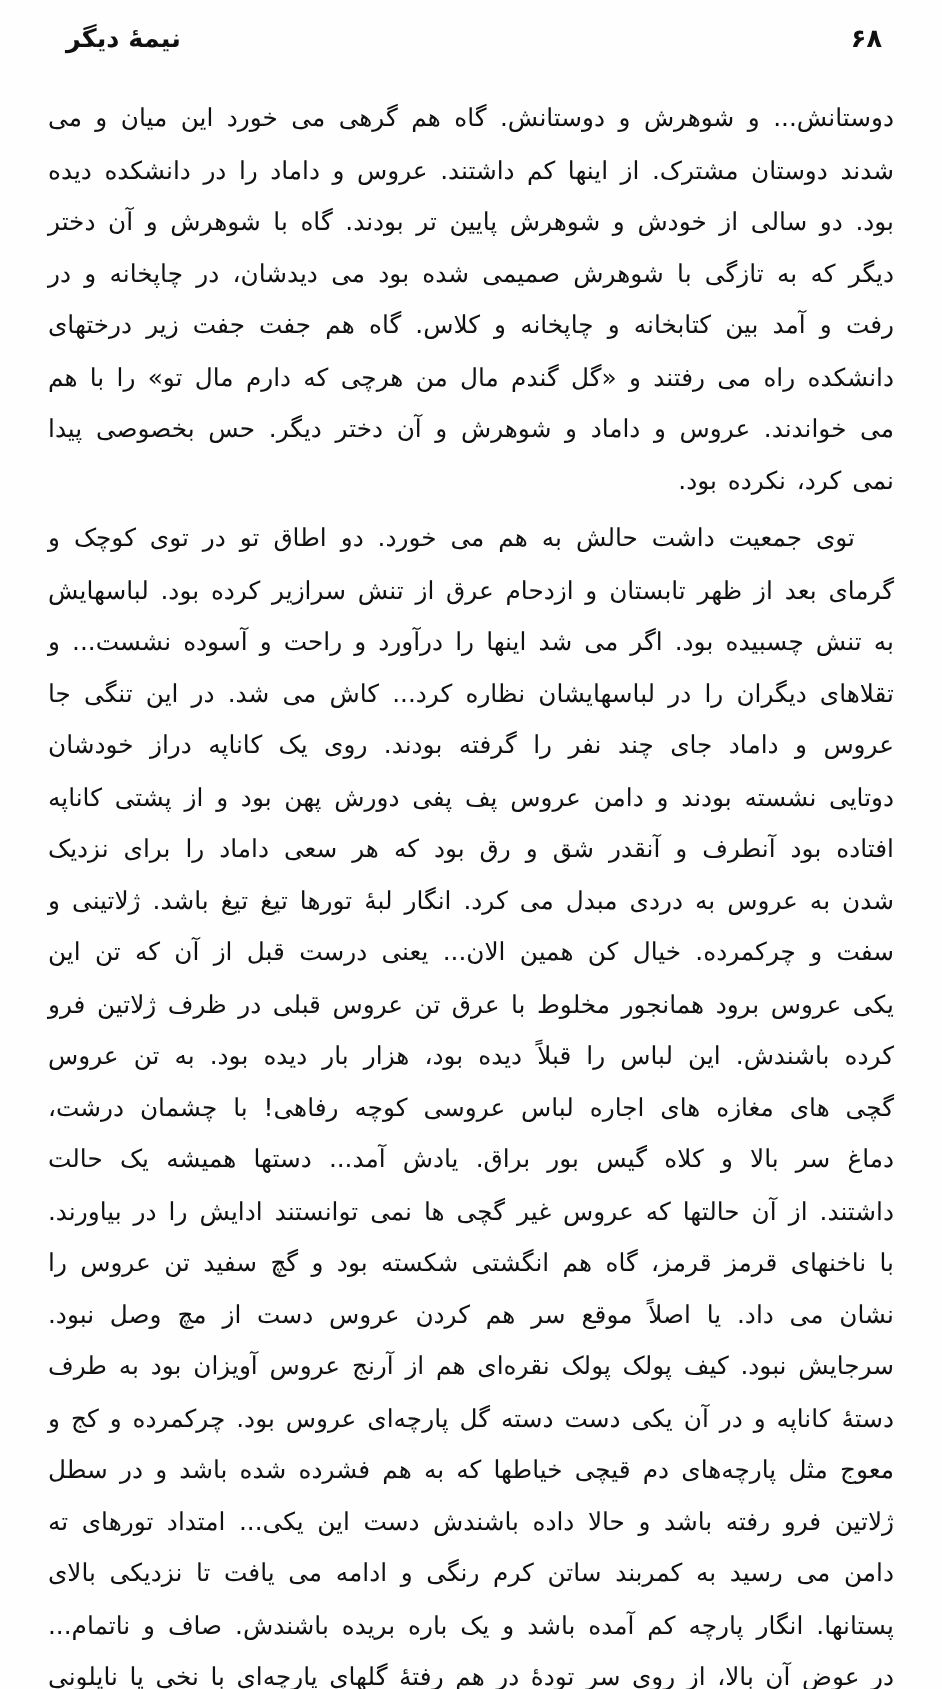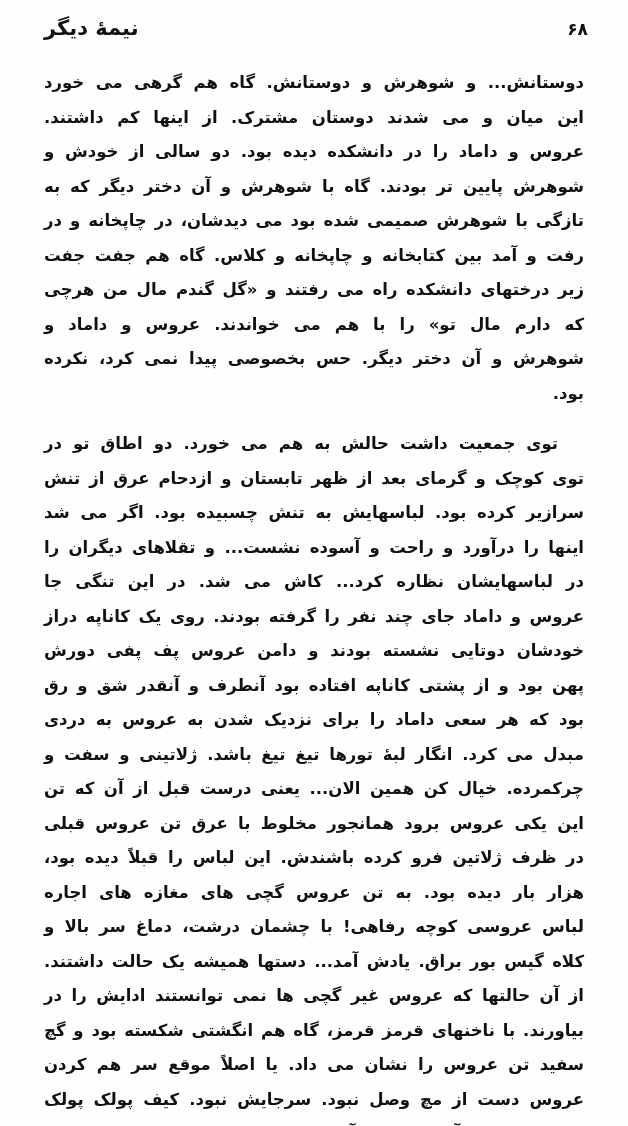--- a/index.html
+++ b/index.html
@@ -28,33 +28,32 @@
     margin-bottom: 26px;
     padding: 0 12px 0 16px;
   }
   .page-number {
     font-size: 17px;
     font-weight: bold;
     letter-spacing: 1px;
     text-align: center;
   }
   .book-title {
-    font-size: 21px;
+    font-size: 17px;
     font-weight: bold;
   }
   .body-text {
     font-size: 16.5px;
     line-height: 34.5px;
     text-align: justify;
     word-spacing: 2px;
   }
   .body-text p {
-    margin: 16px;
+    margin: 4px;
     padding: 0;
-    font-weight: bold;
   }
   .body-text p.indented {
     text-indent: 26px;
   }
 </style>
 </head>
 <body>
 
 <div class="page">
 

